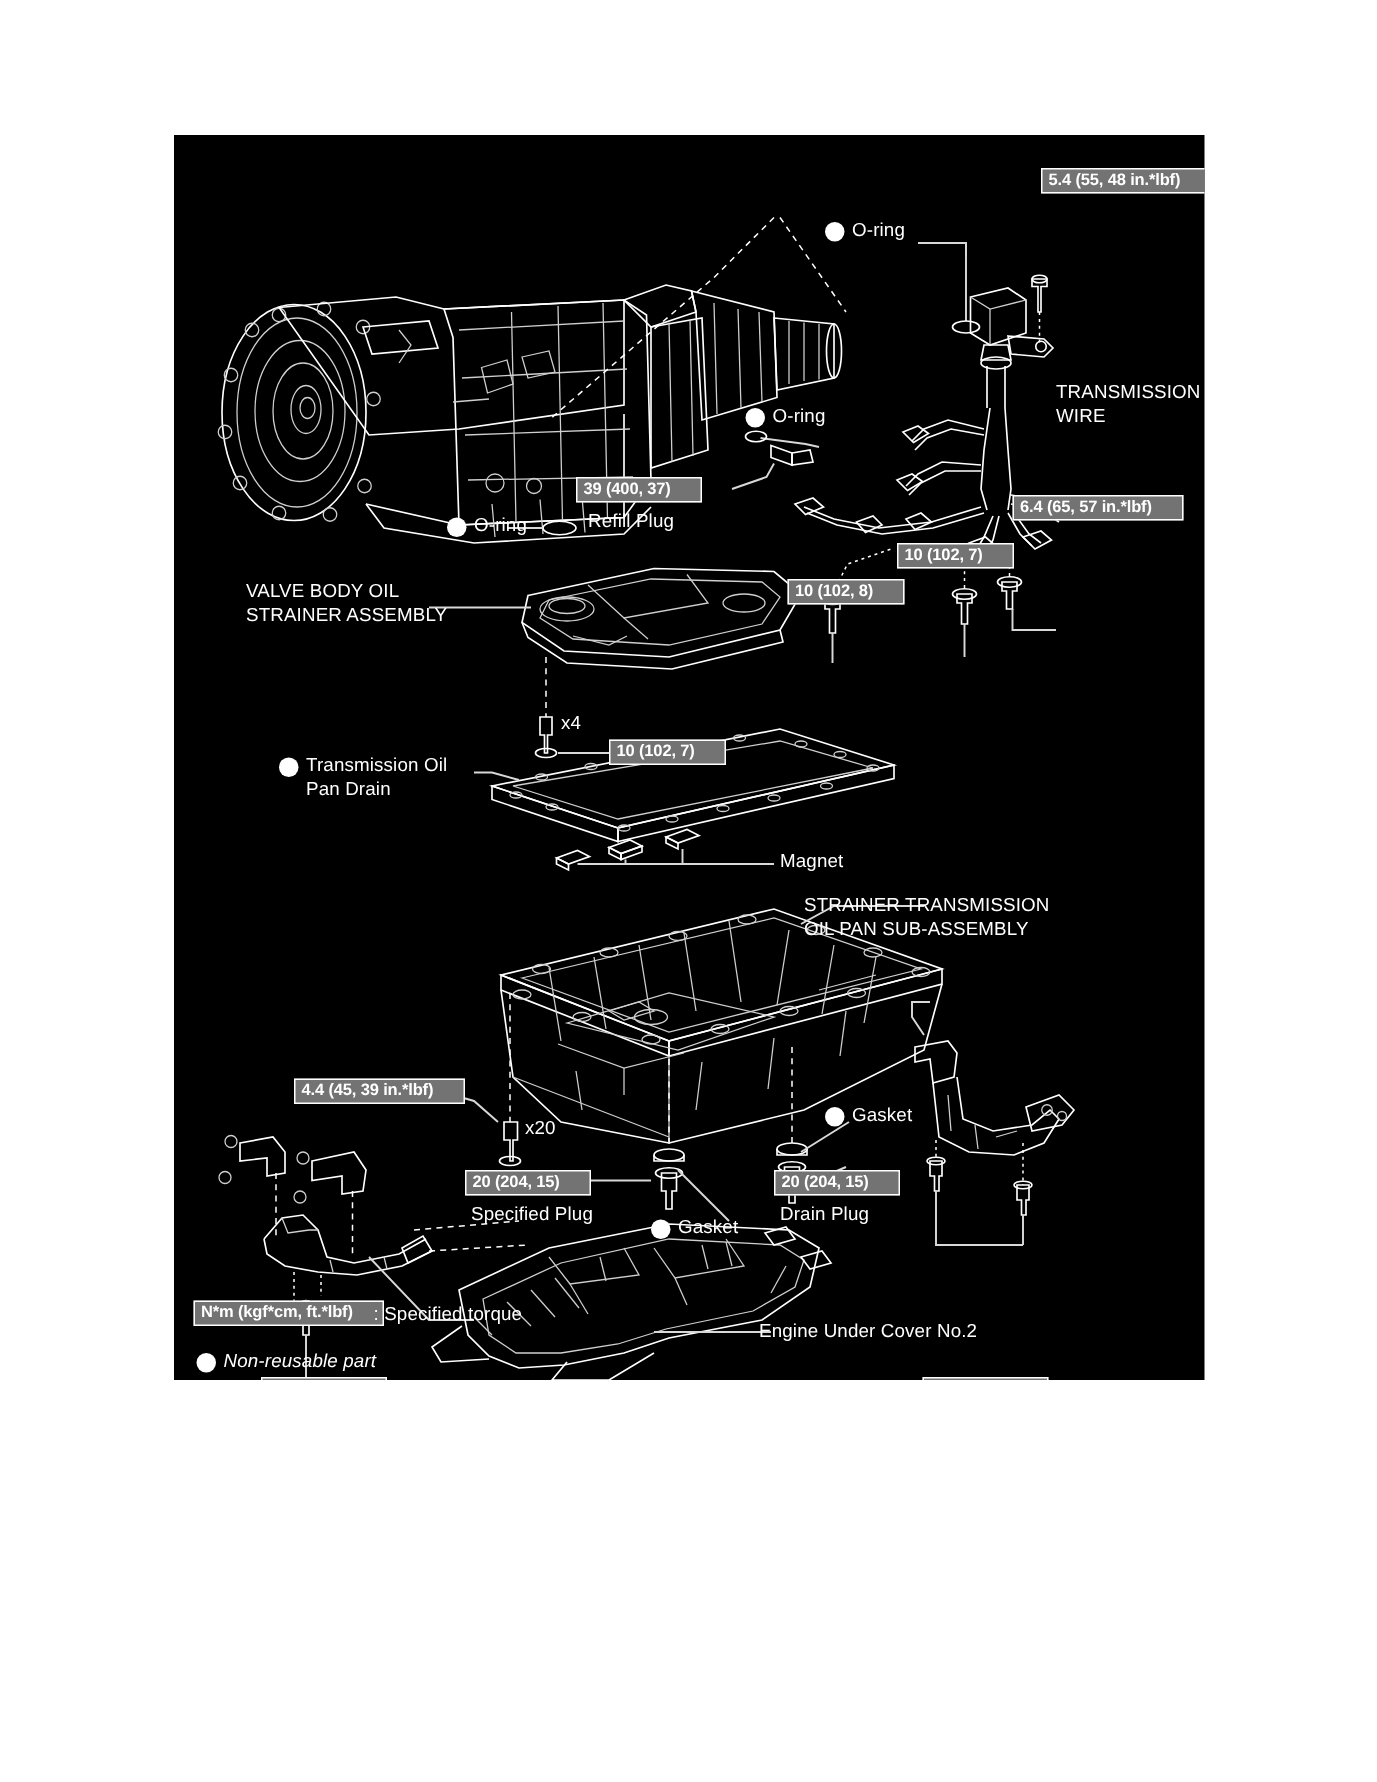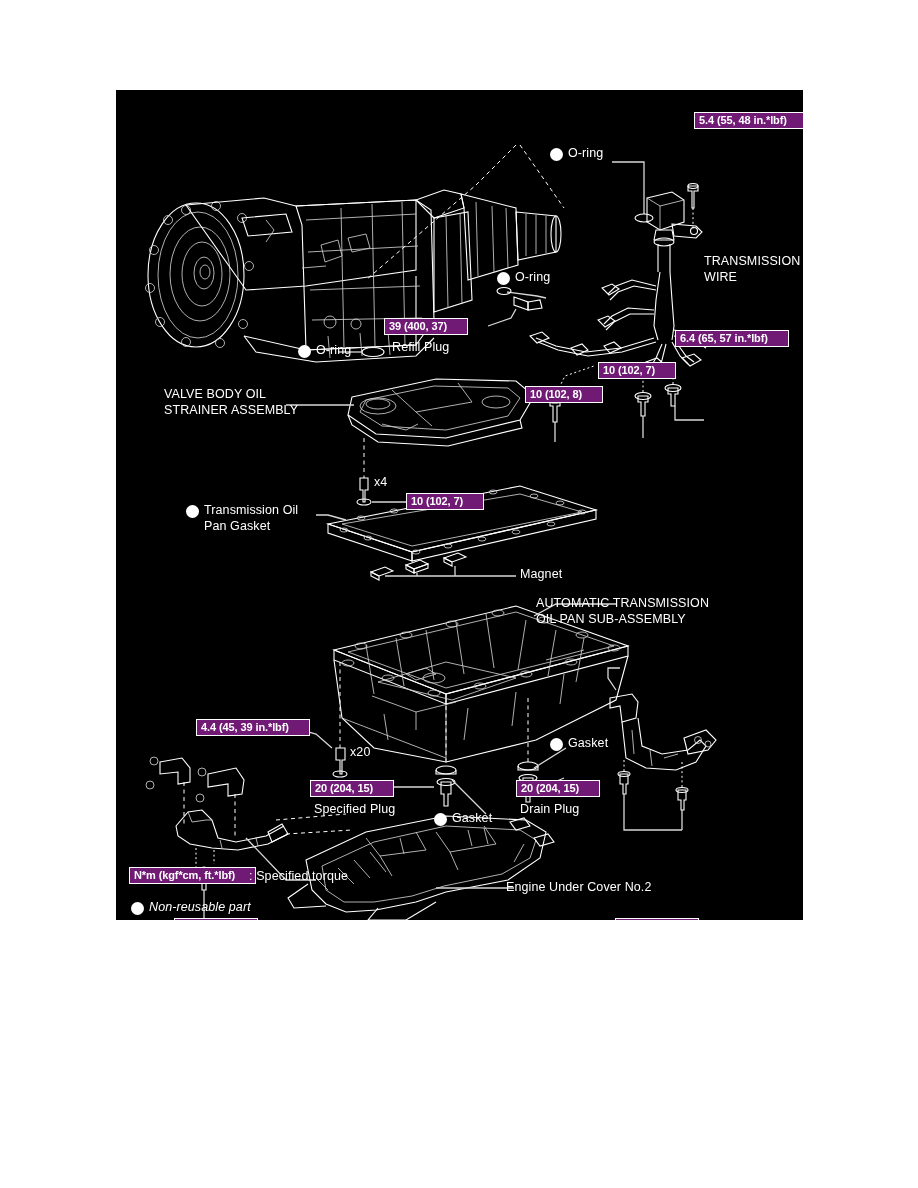--- a/index.html
+++ b/index.html
@@ -37,21 +37,21 @@
     line-height: 14px;
     white-space: pre;
     letter-spacing: 0.1px;
   }
   .lbl.cap { font-size: 12.5px; }
   
   .torque {
     position: absolute;
     color: #ffffff;
     border: 1.6px solid #ffffff;
-    background: #701a75;
+    background: #737373;
     font-family: "Liberation Sans", sans-serif;
     font-size: 11px;
     font-weight: bold;
     padding: 1px 20px 2px 4px;
     white-space: nowrap;
     line-height: 12px;
     letter-spacing: -0.1px;
   }
   
   .bullet {
@@ -460,25 +460,25 @@
 
     <div class="lbl cap" style="left:48px; top:296px; line-height:16px;">VALVE BODY OIL
 STRAINER ASSEMBLY</div>
 
     <div class="lbl" style="left:258px; top:385px;">x4</div>
 
     <div class="torque" style="left:290px; top:403px;">10 (102, 7)</div>
 
     <div class="bullet" style="left:70px; top:415px;"></div>
     <div class="lbl" style="left:88px; top:412px; line-height:16px;">Transmission Oil
-Pan Gasket</div>
+Pan Drain</div>
 
     <div class="lbl" style="left:404px; top:477px;">Magnet</div>
 
-    <div class="lbl cap" style="left:420px; top:505px; line-height:16px;">AUTOMATIC TRANSMISSION
+    <div class="lbl cap" style="left:420px; top:505px; line-height:16px;">STRAINER TRANSMISSION
 OIL PAN SUB-ASSEMBLY</div>
 
     <div class="torque" style="left:80px; top:629px;">4.4 (45, 39 in.*lbf)</div>
 
     <div class="lbl" style="left:234px; top:655px;">x20</div>
 
 
     <div class="bullet" style="left:434px; top:648px;"></div>
     <div class="lbl" style="left:452px; top:646px;">Gasket</div>
 

